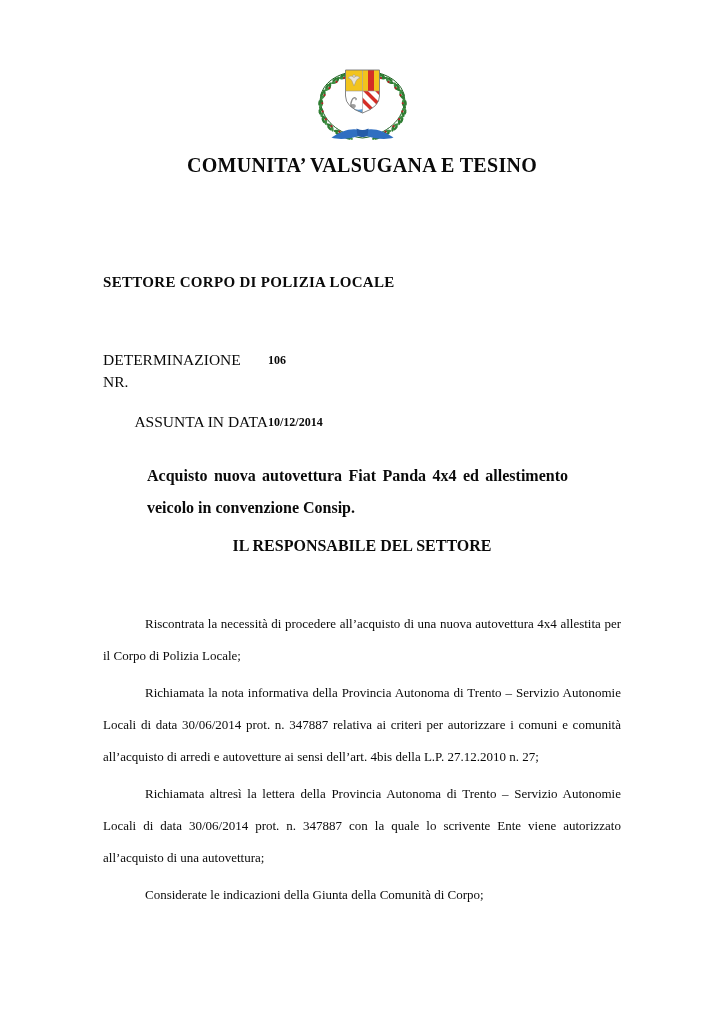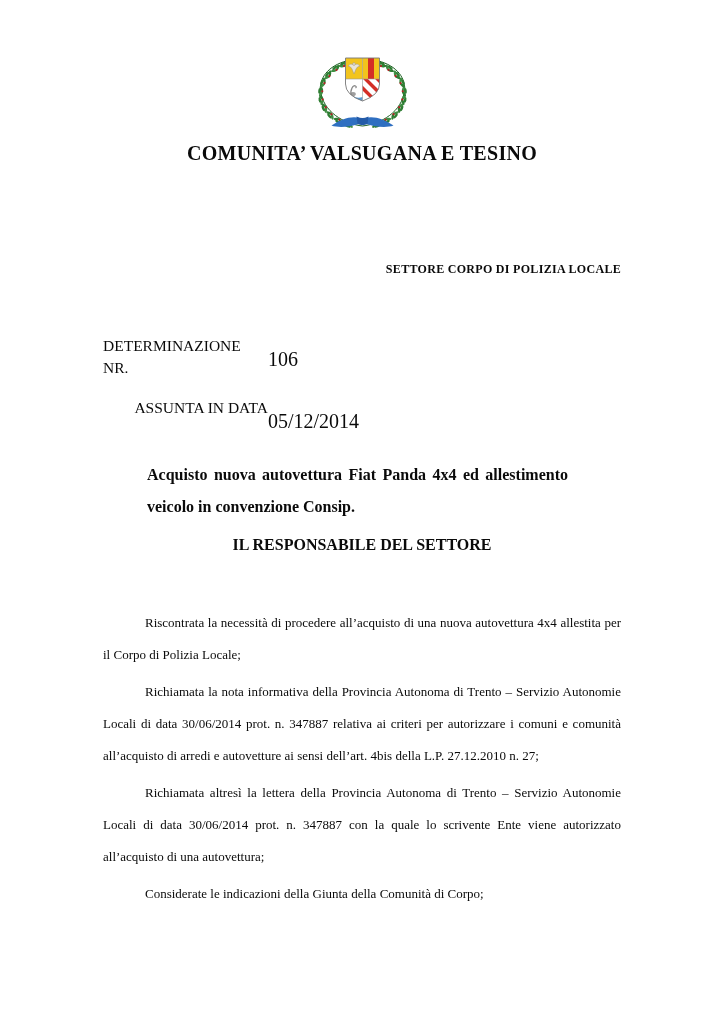--- a/index.html
+++ b/index.html
@@ -6,46 +6,46 @@
   .page {
     position: relative;
     width: 724px;
     height: 1024px;
     margin: 0 auto;
     background: #ffffff;
     font-family: "Liberation Serif", "DejaVu Serif", serif;
     color: #0a0a0a;
     overflow: hidden;
   }
-  .content { padding: 0 103px; }
+  .content { padding: 12px 103px; }
   .arms-wrap { text-align: center; margin: 0; padding-top: 54px; height: 78px; }
   .arms-wrap svg { display: inline-block; }
   h1.authority {
     margin: 10px 0 0 0;
     font-size: 20px;
     font-weight: bold;
     text-align: center;
     letter-spacing: 0.3px;
   }
   h2.sector {
     margin: 97px 0 0 0;
-    font-size: 12px;
+    font-size: 15px;
     font-weight: bold;
-    text-align: right;
+    text-align: left;
     letter-spacing: 0.3px;
   }
   .fields { margin-top: 58px; }
   .field-row { display: flex; line-height: 22px; }
   .field-row + .field-row { margin-top: 18px; text-align: right; }
   .field-label {
     font-size: 15.5px;
     width: 165px;
     flex: 0 0 165px;
   }
-  .field-value { font-weight: normal; font-size: 20px; margin-top: 13px; }
+  .field-value { font-weight: bold; font-size: 12px; }
   .subject-row { display: flex; margin-top: 27px; line-height: 32px; }
   .subject-label {
     font-weight: bold;
     font-size: 16px;
     width: 97px;
     flex: 0 0 97px;
   }
   .subject-text {
     font-weight: bold;
     font-size: 16px;
@@ -160,21 +160,21 @@
 
     <h2 class="sector">SETTORE CORPO DI POLIZIA LOCALE</h2>
 
     <div class="fields">
       <div class="field-row">
         <span class="field-label">DETERMINAZIONE NR.</span>
         <span class="field-value">106</span>
       </div>
       <div class="field-row">
         <span class="field-label">ASSUNTA IN DATA</span>
-        <span class="field-value">05/12/2014</span>
+        <span class="field-value">10/12/2014</span>
       </div>
     </div>
 
     <div class="subject-row">
       <span class="subject-text">Acquisto nuova autovettura Fiat Panda 4x4 ed allestimento veicolo in convenzione Consip.</span>
     </div>
 
     <h3 class="responsible">IL RESPONSABILE DEL SETTORE</h3>
 
     <div class="body-text">

